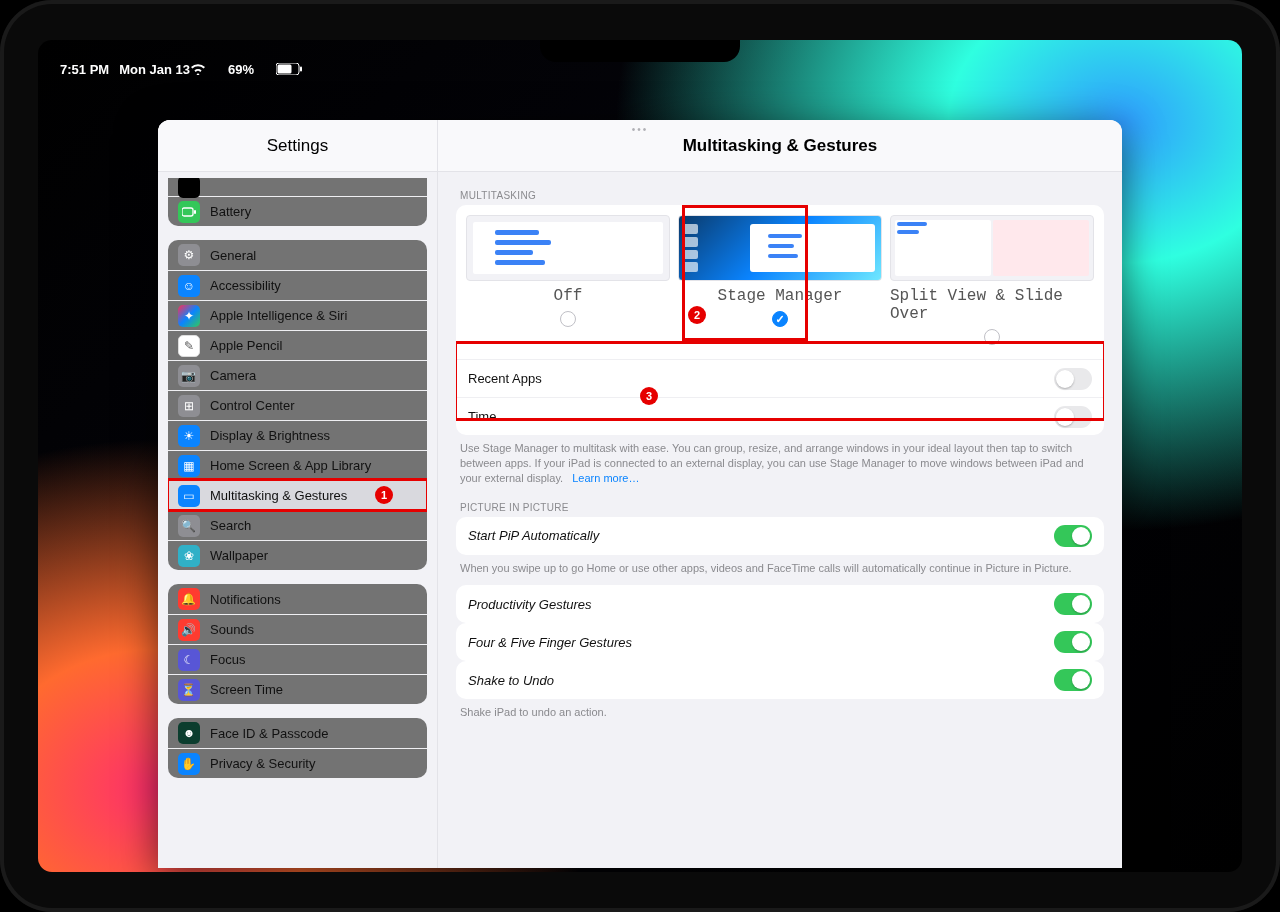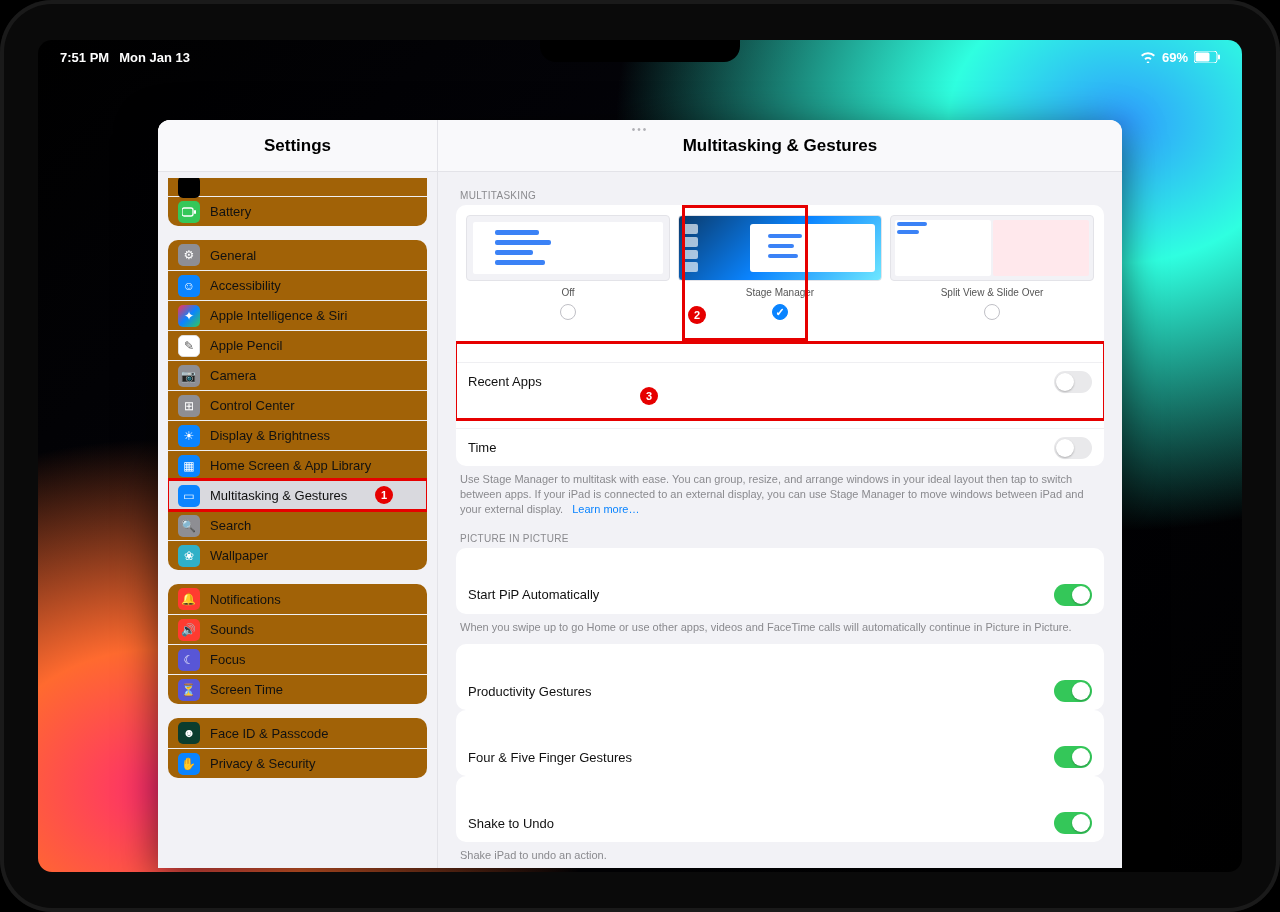--- a/index.html
+++ b/index.html
@@ -18,44 +18,44 @@
     border-radius: 14px; overflow: hidden;
     background: radial-gradient(ellipse 120% 140% at 10% 90%, #ff2f6d 0%, #ff6a2f 12%, transparent 30%),
                 radial-gradient(ellipse 120% 140% at 90% 10%, #2f9dff 0%, #2fffe0 12%, transparent 35%),
                 linear-gradient(135deg,#000 0%, #04040a 40%, #000 100%);
   }
   
   .notch { position:absolute; top:0; left:50%; transform:translateX(-50%);
     width:200px; height:22px; background:#000; border-radius:0 0 16px 16px;}
 
   
-  .statusbar { position:absolute; top:4px; left:0; right:0; height:26px;
-    display:flex; justify-content:space-between; align-items:center;
+  .statusbar { position:absolute; top:16px; left:0; right:0; height:26px;
+    display:flex; align-items:center;
     padding:0 22px; color:#fff; font-size:13px; font-weight:600;}
   .statusbar .left { display:flex; gap:10px; align-items:center;}
-  .statusbar .right { display:flex; gap:6px; align-items:center;}
+  .statusbar .right { display:flex; gap:22px; align-items:center;}
   .wifi-icon svg, .battery-icon svg { display:block;}
   .batt-pct { font-size:13px;}
 
   
   .settings-window {
     position:absolute; left:120px; right:120px; top:80px; bottom:4px;
     background:#f2f2f6; border-radius:12px 12px 0 0; overflow:hidden;
     display:flex; box-shadow:0 10px 40px rgba(0,0,0,.6);
   }
   .window-dots{position:absolute; top:4px; left:50%; transform:translateX(-50%);
     color:#b0b0b5; font-size:10px; letter-spacing:2px;}
 
   
   .sidebar { width:280px; flex:0 0 280px; background:#f2f2f6; border-right:1px solid #e3e3e8;
     display:flex; flex-direction:column;}
   .sidebar-header { height:52px; display:flex; align-items:center; justify-content:center;
-    font-weight:700; font-size:17px; border-bottom:1px solid #e3e3e8; background:#f9f9fb;}
+    font-weight:400; font-size:17px; border-bottom:1px solid #e3e3e8; background:#f9f9fb;}
   .sidebar-scroll{ flex:1; overflow:hidden; padding:0 10px 10px;}
-  .group { background:#a16207; border-radius:10px; margin-top:14px; overflow:hidden;}
+  .group { background:#737373; border-radius:10px; margin-top:14px; overflow:hidden;}
   .group.first{ margin-top:6px; border-radius:0 0 10px 10px;}
   .row { display:flex; align-items:center; height:30px; padding:0 10px; gap:10px;
     border-top:1px solid #efeff2; font-size:13px; color:#111;}
   .row:first-child{ border-top:none;}
   .row.selected{ background:#d9d9de;}
   .row .icon{ width:22px; height:22px; border-radius:5px; display:flex;
     align-items:center; justify-content:center; color:#fff; font-size:12px; flex:0 0 22px;}
   .row .label{ flex:1; white-space:nowrap; overflow:hidden; text-overflow:ellipsis;}
 
   .icon.grey{background:#8e8e93}.icon.green{background:#34c759}
@@ -68,31 +68,31 @@
   .main-header{ height:52px; display:flex; align-items:center; justify-content:center;
     font-weight:700; font-size:17px; border-bottom:1px solid #e3e3e8; background:#f9f9fb;}
   .main-scroll{ flex:1; overflow-y:auto; padding:12px 18px 18px;}
   .section-label{ font-size:10px; letter-spacing:.3px; color:#8a8a8e;
     text-transform:uppercase; padding:6px 4px 4px;}
   .card{ background:#fff; border-radius:10px; overflow:hidden;}
   .footnote{ font-size:11px; color:#8a8a8e; padding:6px 4px 10px; line-height:1.35;}
   .footnote a{ color:#0a84ff; text-decoration:none;margin-left:6px;}
 
   .mrow{ display:flex; align-items:center; min-height:38px; padding:0 12px;
-    border-top:1px solid #efeff2; font-size:13px; color:#111;margin-top:28px;}
-  .mrow:first-child{border-top:none;}
+    border-top:1px solid #efeff2; font-size:13px; color:#111;}
+  .mrow:first-child{border-top:none;font-style:italic;}
   .mrow .mlabel{ flex:1;}
 
   
   .mt-options{ display:flex; gap:4px; padding:8px 8px 12px;}
   .mt-opt{ flex:1; display:flex; flex-direction:column; align-items:center; gap:6px;
     padding:2px; border-radius:6px;}
   .mt-thumb{ width:100%; height:66px; border-radius:4px; background:#f2f2f6;
     position:relative; overflow:hidden; border:1px solid #e3e3e8;}
-  .mt-name{ font-size:10px; color:#555; }
+  .mt-name{ font-size:16px; color:#555; font-family:Liberation Mono, monospace;}
   .radio{ width:16px; height:16px; border-radius:50%; border:1.5px solid #c0c0c6;
     display:flex; align-items:center; justify-content:center; background:#fff;}
   .radio.checked{ background:#0a84ff; border-color:#0a84ff;}
   .radio.checked::after{content:"✓"; color:#fff; font-size:11px; font-weight:700;}
 
   
   .switch{ width:38px; height:22px; border-radius:11px; background:#e9e9eb;
     position:relative; transition:.15s;}
   .switch::after{content:""; position:absolute; top:2px; left:2px; width:18px; height:18px;
     border-radius:50%; background:#fff; box-shadow:0 1px 2px rgba(0,0,0,.25);}

